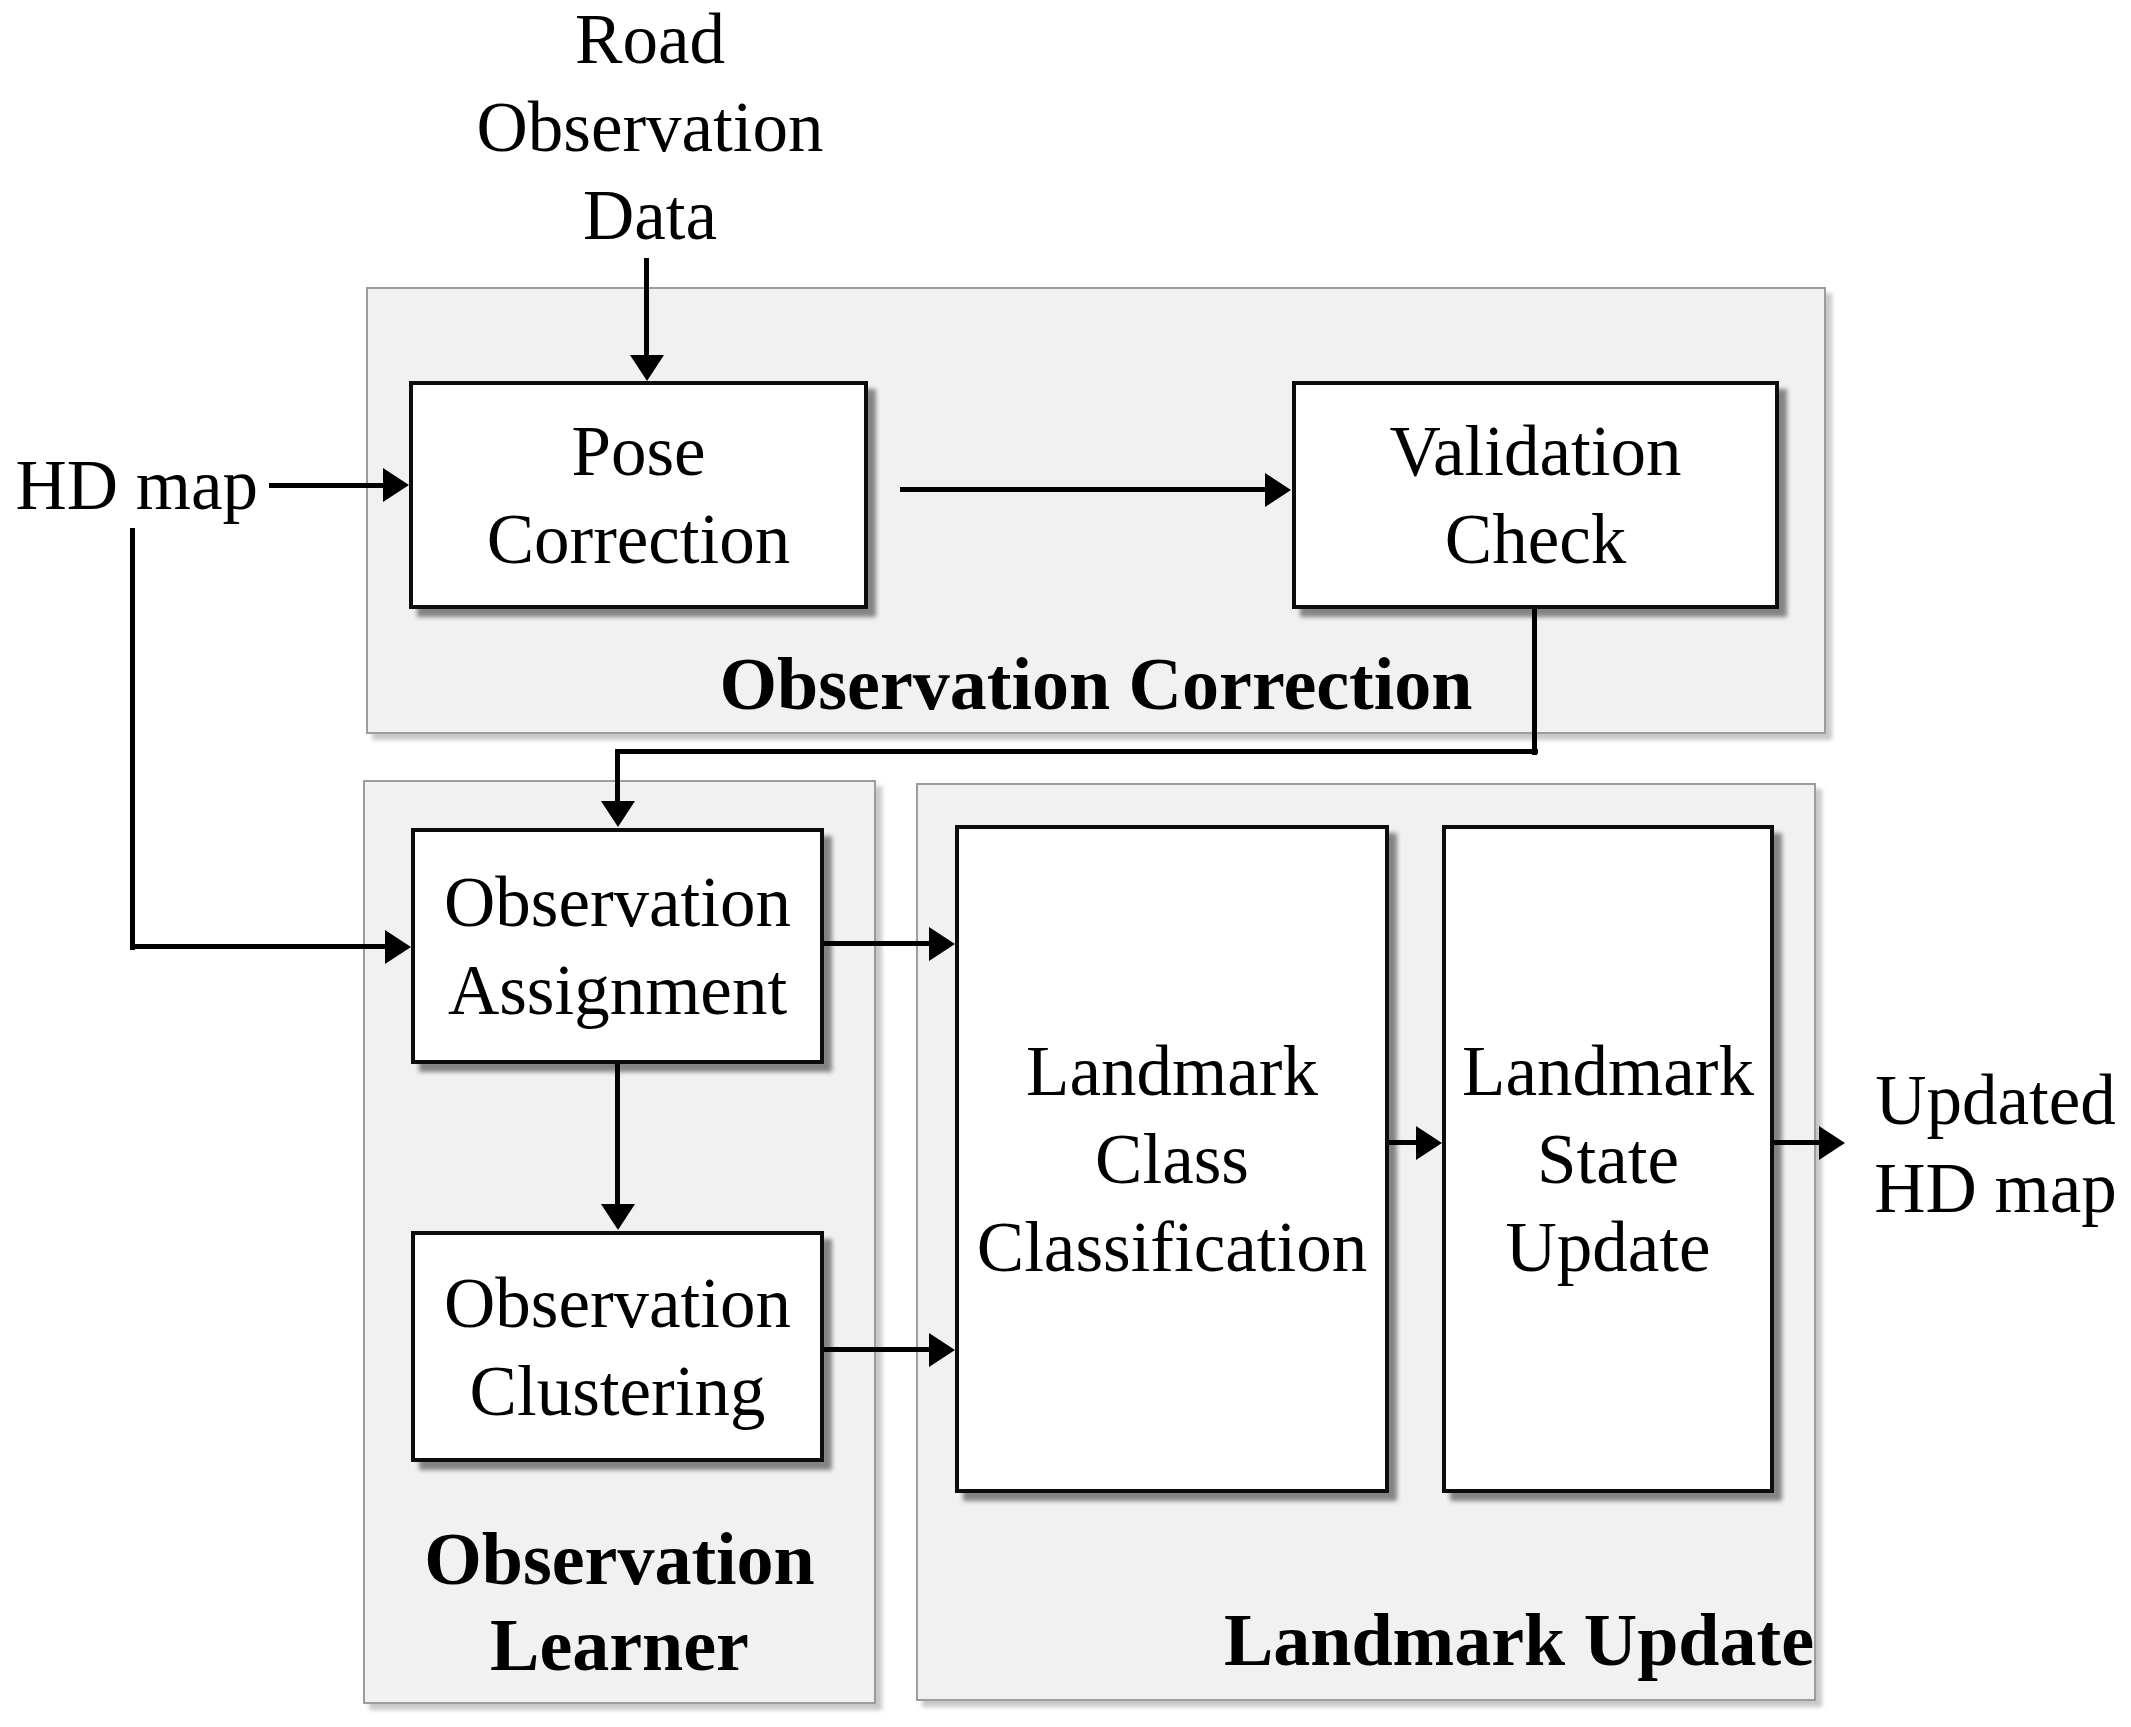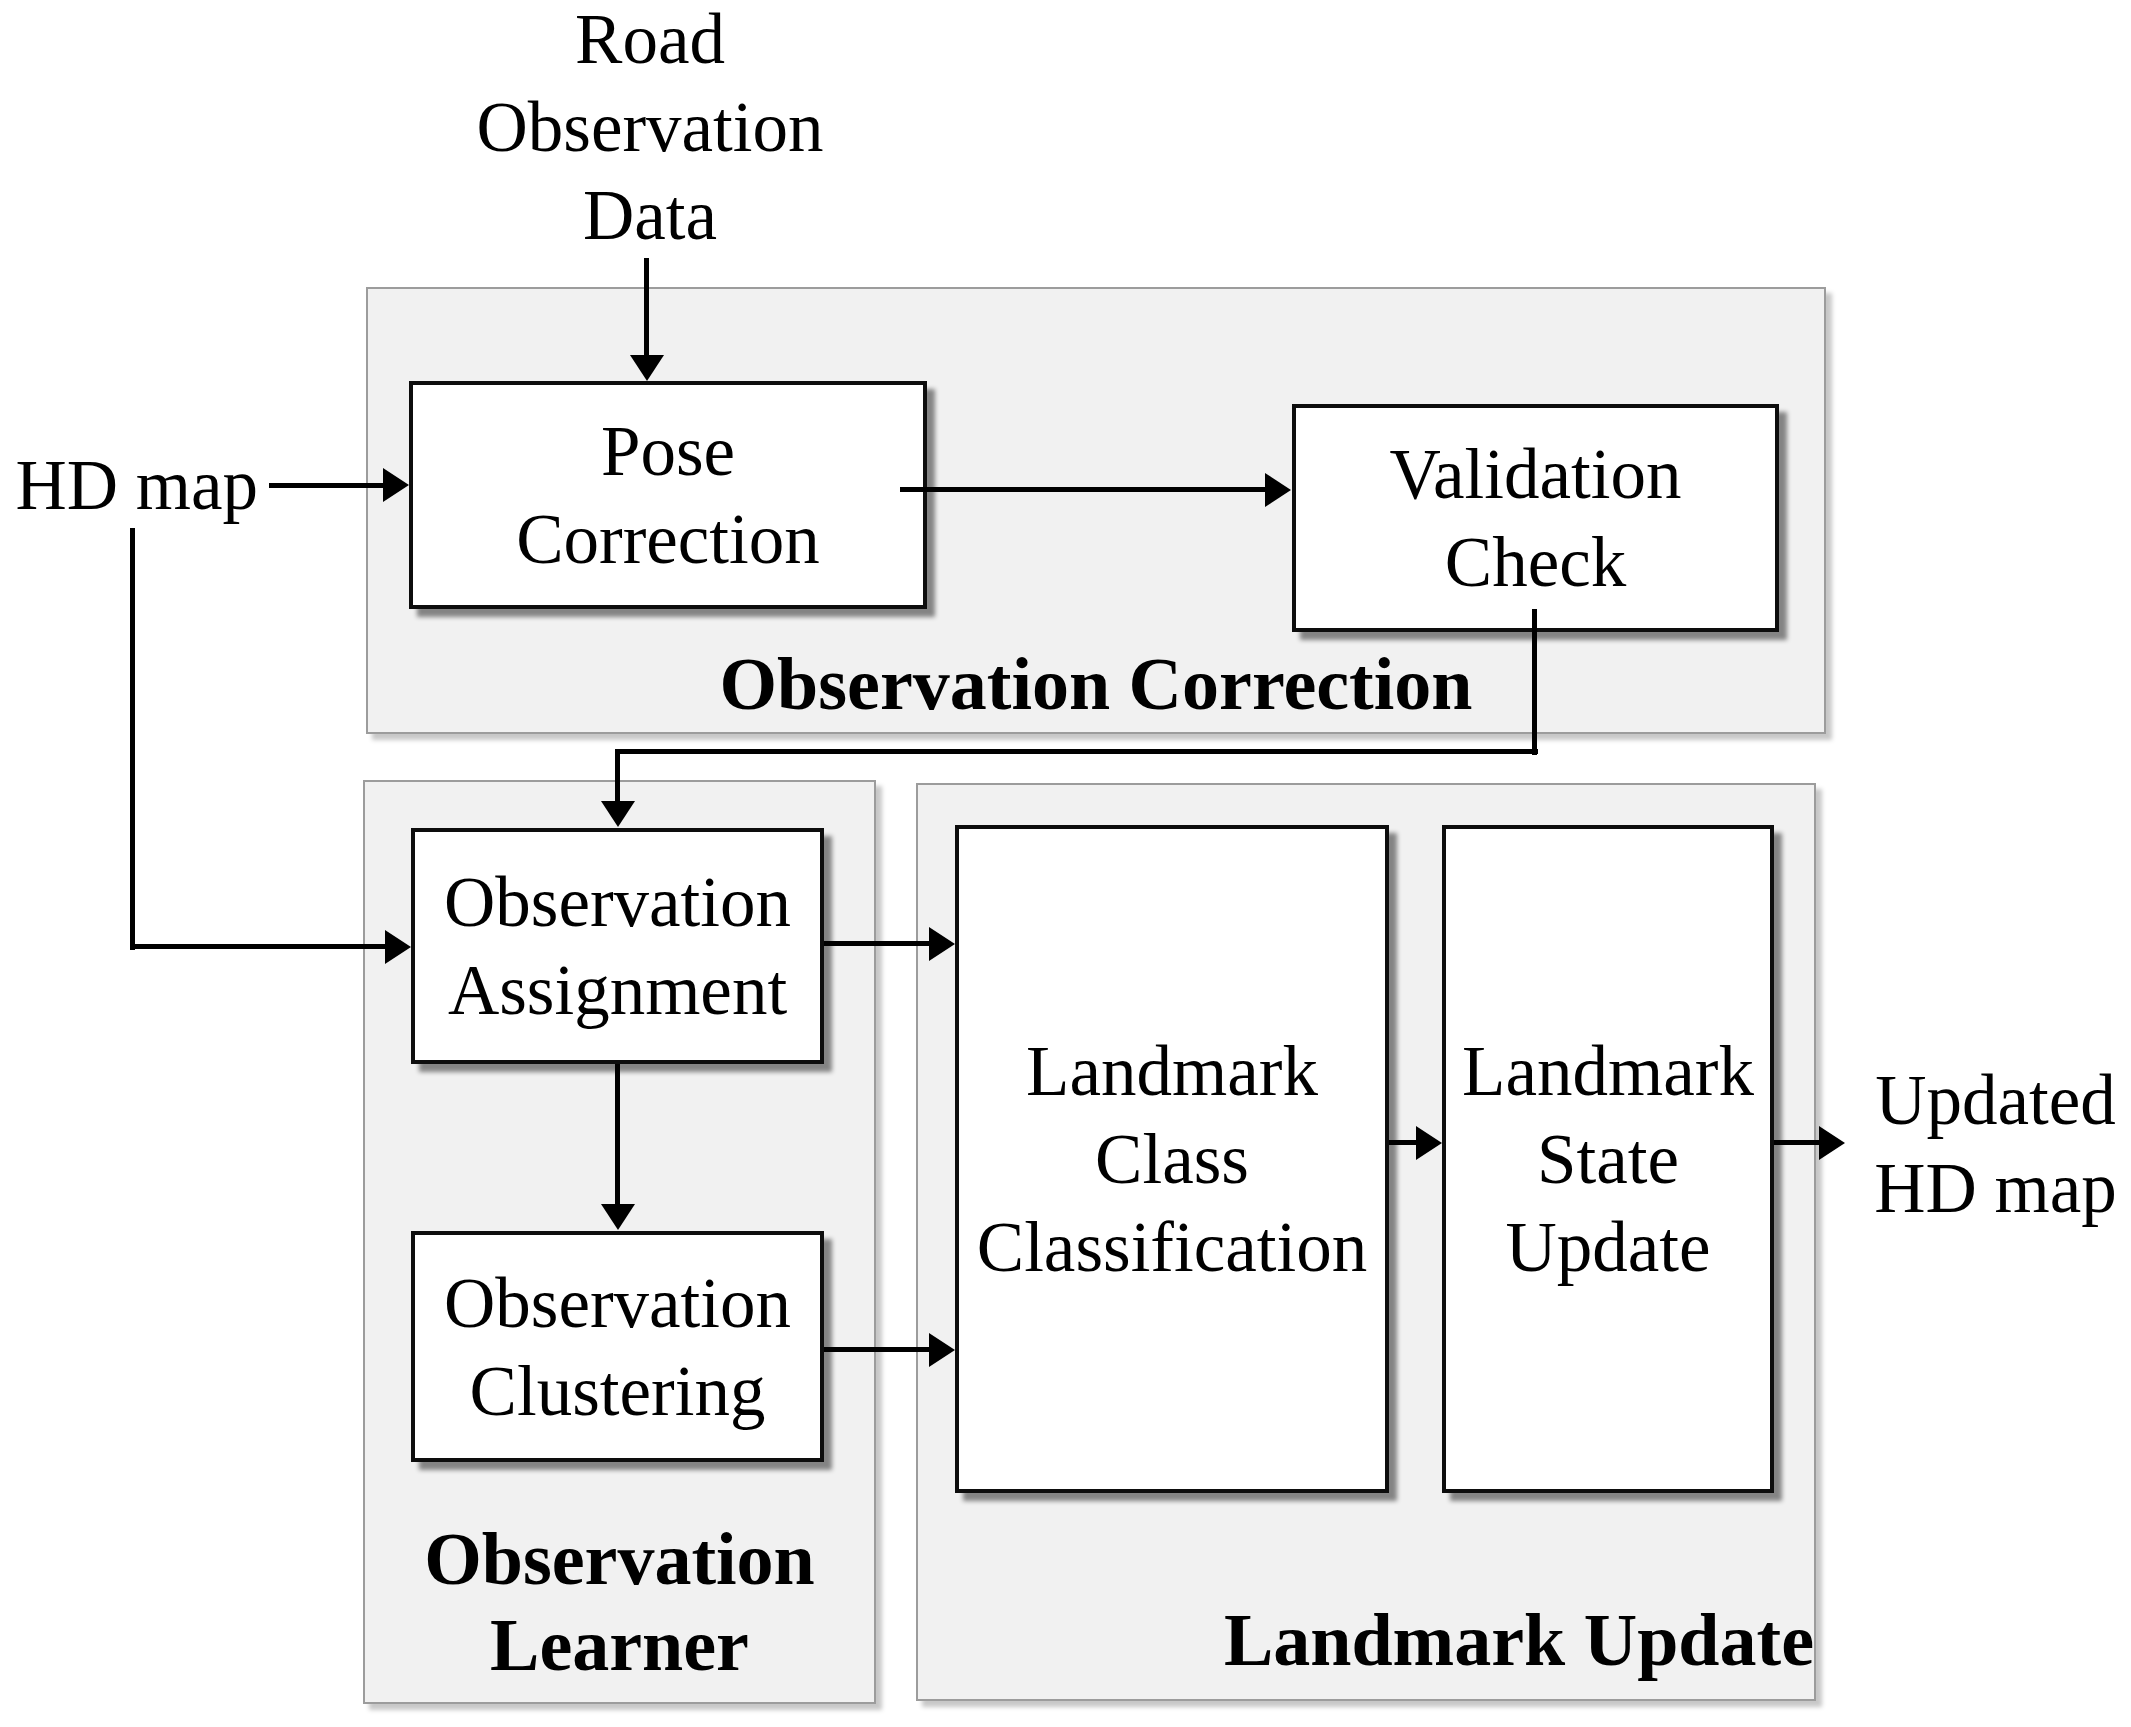--- a/index.html
+++ b/index.html
@@ -75,22 +75,22 @@
 
   
   #sec-observation-correction { left: 366px; top: 287px; width: 1460px; height: 447px; }
   #sec-observation-correction .section-label { bottom: 5.3px; }
   #sec-observation-learner { left: 363px; top: 780px; width: 513px; height: 924px; }
   #sec-observation-learner .section-label { bottom: 14px; }
   #sec-landmark-update { left: 916px; top: 783px; width: 900px; height: 918px; }
   #sec-landmark-update .section-label { bottom: 16px; text-align: right; }
 
   
-  #node-pose-correction { left: 409px; top: 381px; width: 518px; height: 228px; }
-  #node-validation-check { left: 1292px; top: 381px; width: 487px; height: 228px; margin-top: 23px; }
+  #node-pose-correction { left: 409px; top: 381px; width: 459px; height: 228px; }
+  #node-validation-check { left: 1292px; top: 381px; width: 487px; height: 228px; }
   #node-observation-assignment { left: 411px; top: 828px; width: 413px; height: 236px; }
   #node-observation-clustering { left: 411px; top: 1231px; width: 413px; height: 231px; }
   #node-landmark-class-classification { left: 955px; top: 825px; width: 434px; height: 668px; }
   #node-landmark-state-update { left: 1442px; top: 825px; width: 332px; height: 668px; }
 
   
   #label-road-observation-data { left: 456px; top: -5.3px; width: 388px; }
   #label-hd-map { left: 8.8px; top: 441px; width: 256px; }
   #label-updated-hd-map { left: 1863px; top: 1056px; width: 265px; }
 </style>

